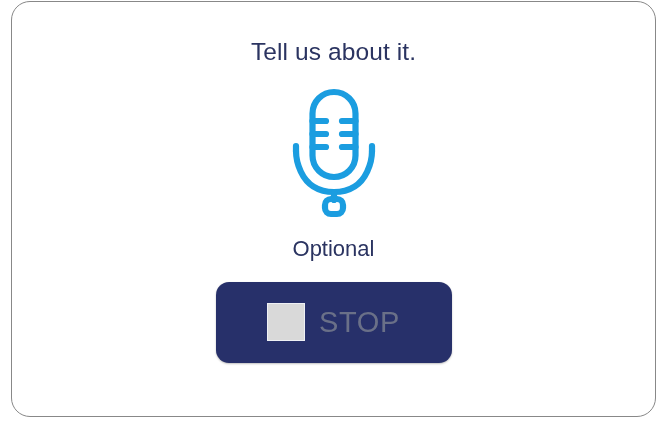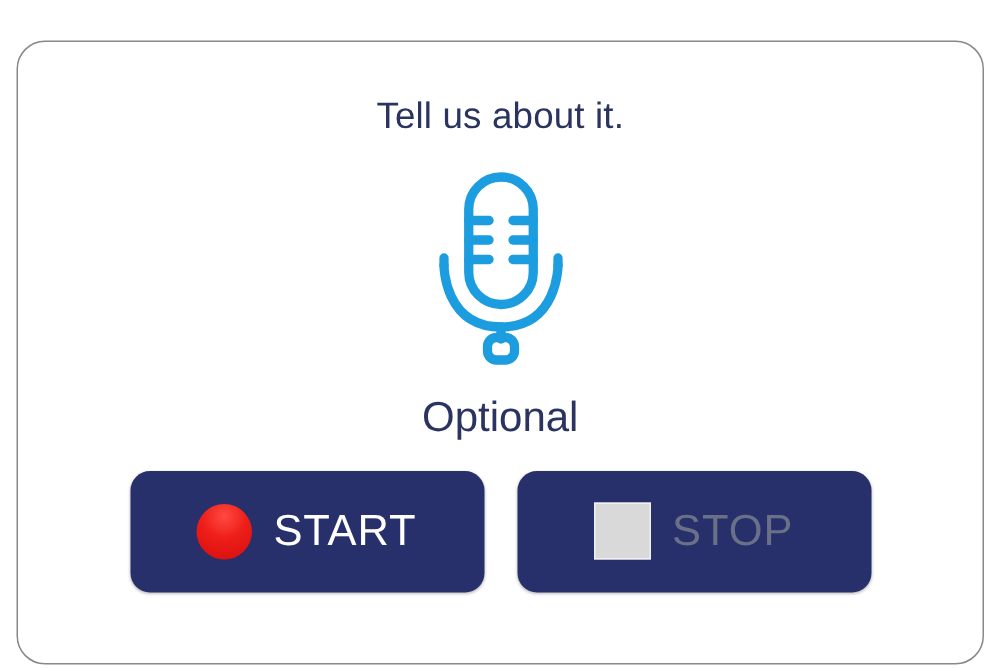--- a/index.html
+++ b/index.html
@@ -19,21 +19,21 @@
     position: relative;
     width: 670px;
     height: 445px;
     background: #ffffff;
   }
 
   
   .card {
     position: absolute;
     left: 11px;
-    top: 27px;
+    top: 1px;
     width: 645px;
     height: 416px;
     box-sizing: border-box;
     background: #ffffff;
     border: 1.5px solid #888888;
     border-radius: 19px;
     display: flex;
     flex-direction: column;
     align-items: center;
   }
@@ -58,21 +58,21 @@
     align-items: center;
     justify-content: center;
   }
   .mic-wrap svg {
     display: block;
   }
 
   
   .optional-label {
     margin-top: 19px;
-    font-size: 28px;
+    font-size: 22px;
     font-weight: 400;
     color: #2b3461;
     line-height: 1;
     white-space: nowrap;
   }
 
   
   .button-row {
     margin-top: 22px;
     display: flex;
@@ -164,24 +164,20 @@
 
           <rect x="39" y="112" width="18" height="15" rx="6" ry="6"></rect>
         </g>
       </svg>
     </div>
 
     <div class="optional-label">Optional</div>
 
     <div class="button-row">
 
-      <button class="rec-button" type="button">
-        <span class="record-dot"></span>
-        <span class="rec-label start-label">START</span>
-      </button>
 
       <button class="rec-button is-disabled" type="button" disabled="">
         <span class="stop-square"></span>
         <span class="rec-label stop-label">STOP</span>
       </button>
 
     </div>
 
   </div>
 

